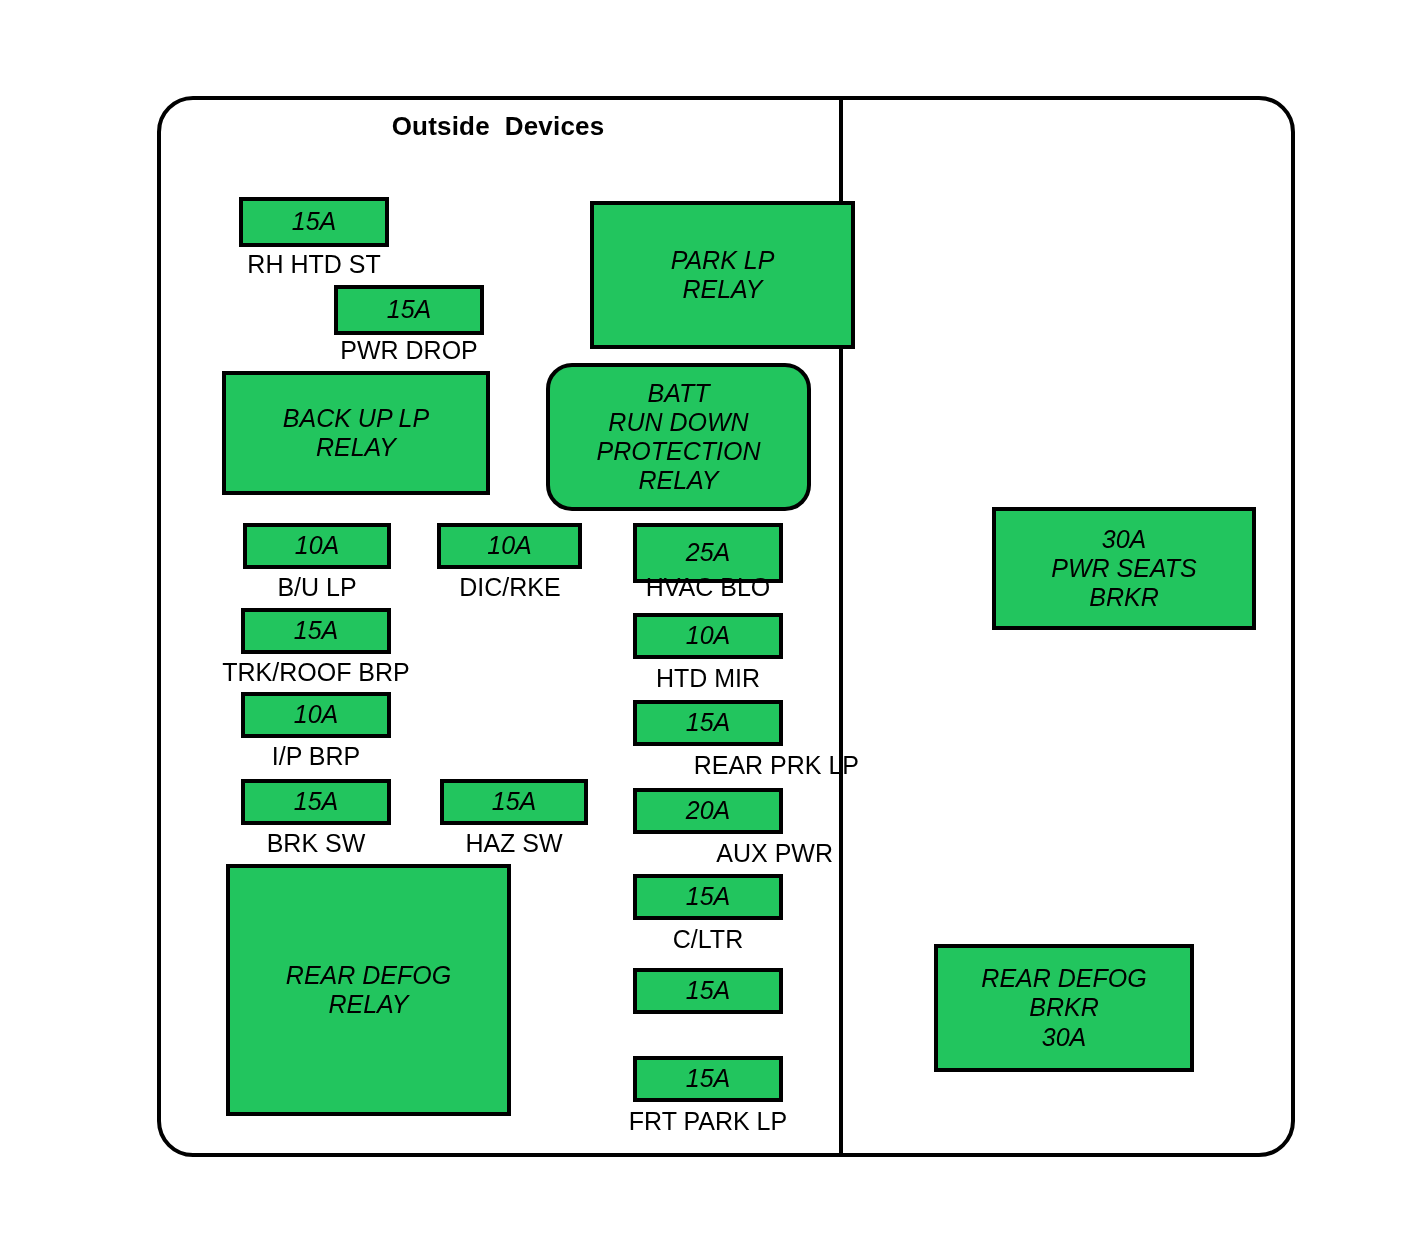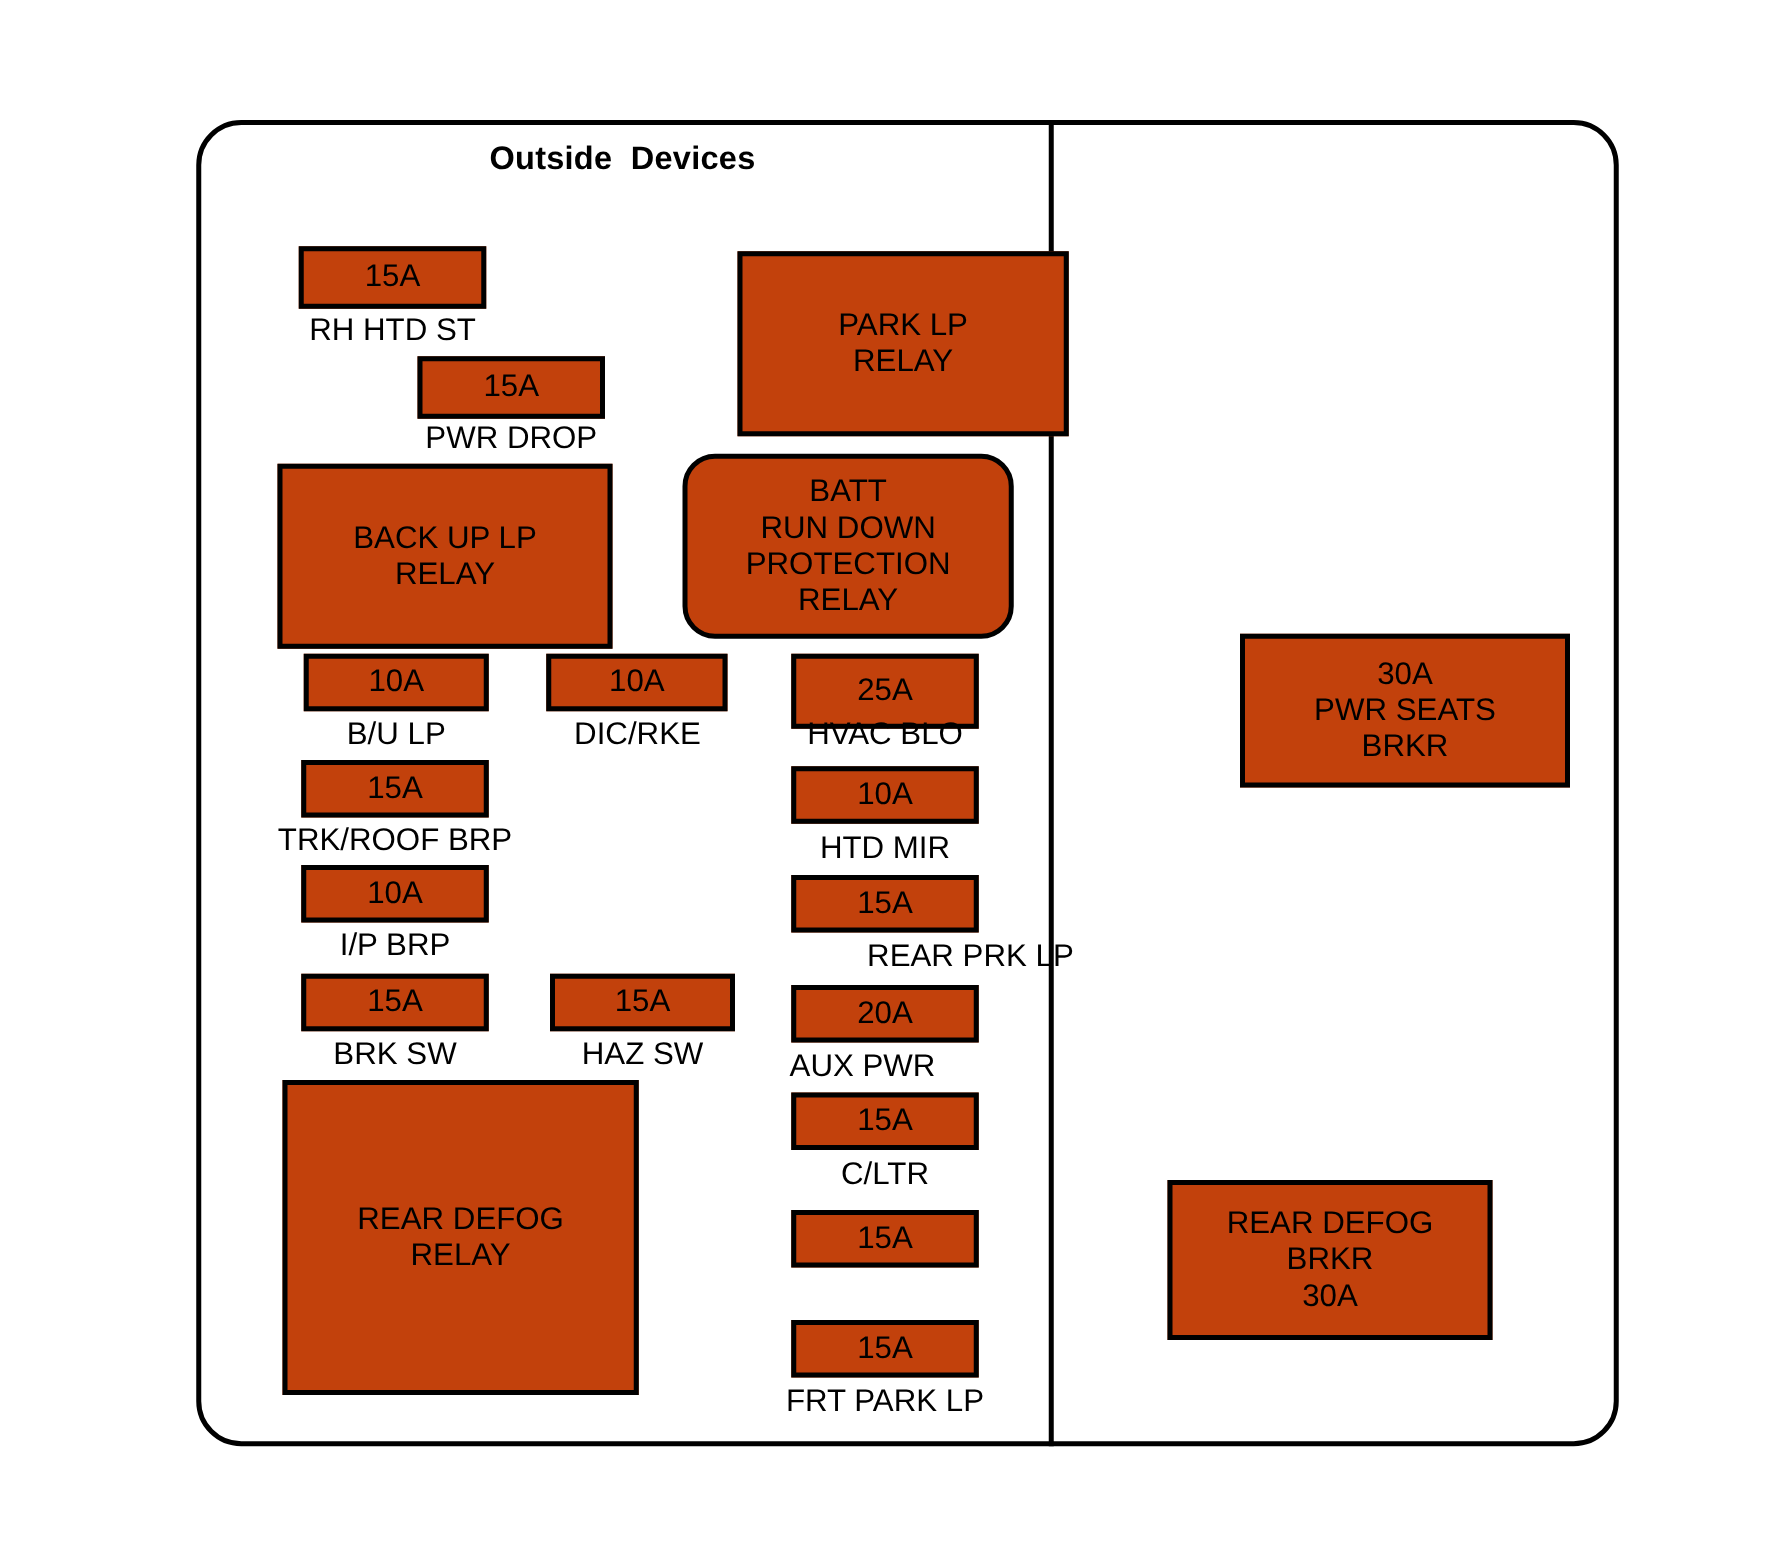--- a/index.html
+++ b/index.html
@@ -46,29 +46,30 @@
     letter-spacing: 0.2px;
     white-space: pre;
     text-align: center;
     line-height: 1;
   }
   
   .box {
     position: absolute;
     border: 4px solid #000000;
     box-sizing: border-box;
-    background: #c2410c;
+    background: #22c55e;
     display: flex;
     flex-direction: column;
     align-items: center;
     justify-content: center;
     font-size: 25px;
     line-height: 1.17;
     text-align: center;
     white-space: pre-line;
+    font-style: italic;
   }
   .box.fuse {
     font-size: 25px;
   }
   .caption {
     position: absolute;
     font-size: 25px;
     line-height: 1;
     white-space: pre;
     text-align: center;
@@ -111,35 +112,35 @@
   <div class="box fuse" style="left:633px; top:700px; width:150px; height:46px;">15A</div>
   <div class="caption" style="left:609px; top:753px; width:250px;text-align:right;">REAR PRK LP</div>
 
   <div class="box fuse" style="left:241px; top:779px; width:150px; height:46px;">15A</div>
   <div class="caption" style="left:191px; top:831px; width:250px;">BRK SW</div>
 
   <div class="box fuse" style="left:440px; top:779px; width:148px; height:46px;">15A</div>
   <div class="caption" style="left:389px; top:831px; width:250px;">HAZ SW</div>
 
   <div class="box fuse" style="left:633px; top:788px; width:150px; height:46px;">20A</div>
-  <div class="caption" style="left:565px; top:841px; width:250px;">AUX PWR</div>
+  <div class="caption" style="left:583px; top:841px; width:250px;text-align:right;">AUX PWR</div>
 
   <div class="box fuse" style="left:633px; top:874px; width:150px; height:46px;">15A</div>
   <div class="caption" style="left:583px; top:927px; width:250px;">C/LTR</div>
 
   <div class="box fuse" style="left:633px; top:968px; width:150px; height:46px;">15A</div>
   <div class="caption" style="left:583px; top:1080px; width:250px;">RADIO</div>
 
   <div class="box fuse" style="left:633px; top:1056px; width:150px; height:46px;">15A</div>
   <div class="caption" style="left:583px; top:1109px; width:250px;">FRT PARK LP</div>
 
   <div class="box relay" style="left:546px; top:201px; width:265px; height:148px;margin-left:44px;">PARK LP
 RELAY</div>
 
-  <div class="box relay" style="left:222px; top:371px; width:268px; height:148px;">BACK UP LP
+  <div class="box relay" style="left:222px; top:371px; width:268px; height:124px;">BACK UP LP
 RELAY</div>
 
   <div class="box relay" style="left:546px; top:363px; width:265px; height:148px;border-radius:26px;">BATT
 RUN DOWN
 PROTECTION
 RELAY</div>
 
   <div class="box relay" style="left:226px; top:864px; width:285px; height:252px;">REAR DEFOG
 RELAY</div>
 

